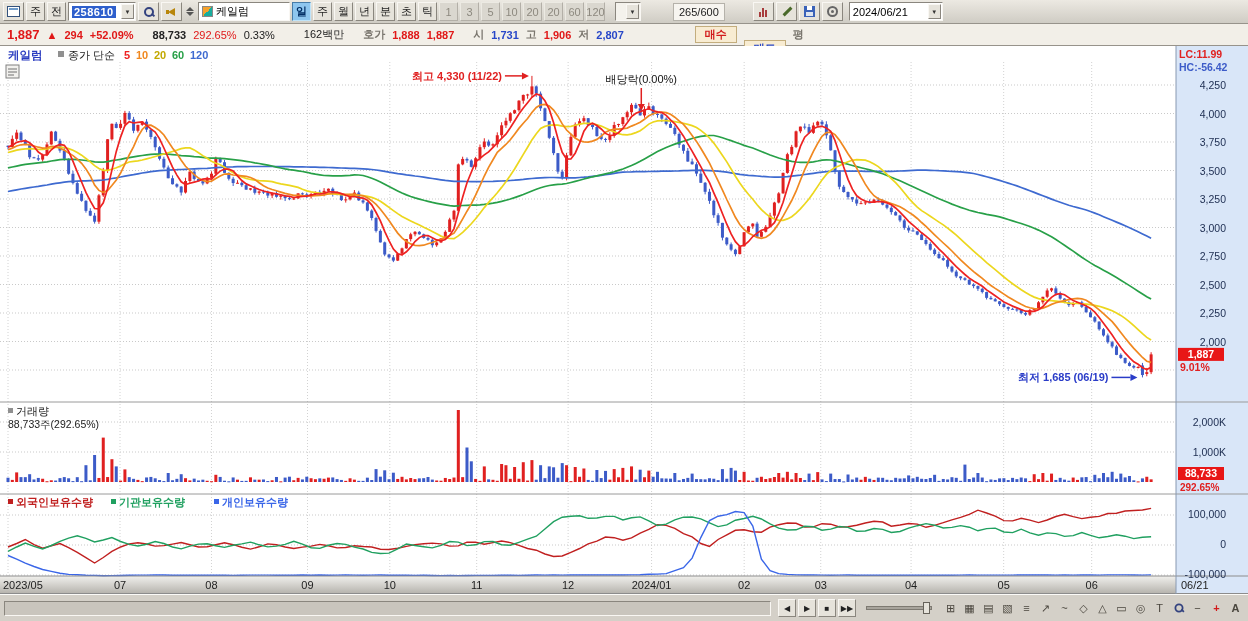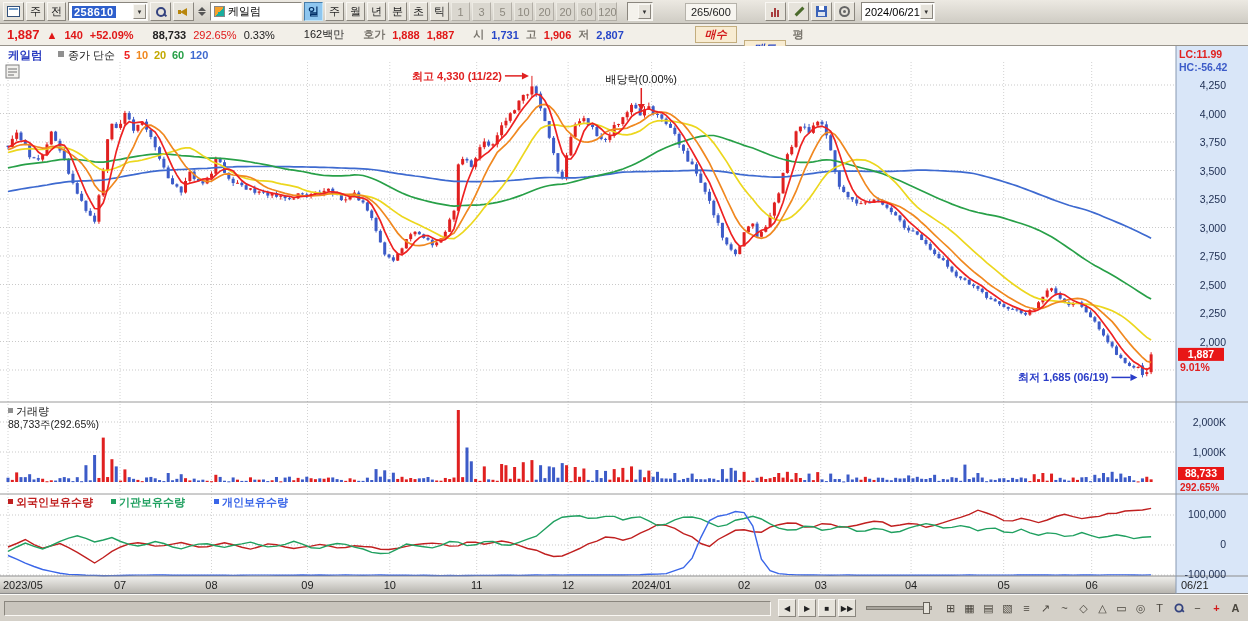--- a/index.html
+++ b/index.html
@@ -7,24 +7,24 @@
 body{font-family:"Liberation Sans","DejaVu Sans",sans-serif;background:#d4d0c8;}
 .app{width:1248px;height:621px;display:flex;flex-direction:column;overflow:hidden;background:#d4d0c8;}
 
 .tb1{height:24px;display:flex;align-items:center;gap:2px;padding:1px 3px;background:linear-gradient(#ece9e2,#cfccc4);border-bottom:1px solid #97938b;font-size:11px;flex:0 0 24px;}
 .tbtn{height:19px;min-width:19px;padding:0 3px;font-size:11px;background:#e6e3db;border:1px solid;border-color:#f9f7f3 #8a867e #8a867e #f9f7f3;color:#222;display:inline-flex;align-items:center;justify-content:center;cursor:default;}
 .tbtn.per{width:19px;padding:0;}
 .tbtn.active{background:#8ec6ef;border-color:#477ca8 #bfe3f8 #bfe3f8 #477ca8;color:#032f66;font-weight:bold;}
 .tbtn.num{width:19px;padding:0;color:#8d897f;background:#dad7cf;border-color:#eceae3 #b3afa7 #b3afa7 #eceae3;}
 .tbtn.ico{width:21px;}
 .field{height:19px;background:#fff;border:1px solid;border-color:#8a867e #f9f7f3 #f9f7f3 #8a867e;display:inline-flex;align-items:center;padding:0 1px 0 3px;}
-.field.code{width:80px;}
+.field.code{width:68px;}
 .field.name{width:92px;gap:3px;}
 .field.combo{width:26px;justify-content:flex-end;background:#f4f2ec;}
-.field.date{width:74px;justify-content:space-between;margin-left:4px;}
+.field.date{width:94px;justify-content:space-between;margin-left:4px;}
 .sel{background:#2e5fcc;color:#fff;font-weight:bold;padding:0 2px;letter-spacing:.5px;}
 .ddbtn{width:13px;height:15px;margin-left:auto;background:#e6e3db;border:1px solid;border-color:#f9f7f3 #8a867e #8a867e #f9f7f3;font-size:6px;color:#333;display:inline-flex;align-items:center;justify-content:center;}
 .logo{width:11px;height:11px;background:linear-gradient(135deg,#f5a12c 50%,#18ad9e 50%);border:1px solid #888;}
 .spin{width:12px;height:19px;display:inline-flex;flex-direction:column;align-items:center;justify-content:center;gap:1px;}
 .ua{width:0;height:0;border-left:4px solid transparent;border-right:4px solid transparent;border-bottom:4px solid #555;}
 .da{width:0;height:0;border-left:4px solid transparent;border-right:4px solid transparent;border-top:4px solid #555;}
 .counter{margin-left:30px;padding:2px 5px;background:#f7f5f0;border:1px solid #b5b2aa;color:#222;text-align:right;}
 .gap8{margin-left:8px;}
 .gap26{margin-left:26px;}
 
@@ -49,21 +49,21 @@
 .ic-gear::before{content:'';position:absolute;left:2px;top:2px;width:3px;height:3px;background:#666;border-radius:50%;}
 
 .tb2{height:22px;display:flex;align-items:center;font-size:11px;background:#f2efe8;border-bottom:1px solid #97938b;padding:0 7px;gap:7px;color:#222;flex:0 0 22px;}
 .up{color:#e01818;}
 .dn{color:#2847c8;}
 .b{font-weight:bold;}
 .fs13{font-size:13px;}
 .lbl{color:#7a766e;font-weight:bold;}
 .g{margin-left:12px;}
 .g2{margin-left:22px;}
-.qbtn{height:17px;padding:0 9px;font-size:11px;font-weight:bold;border:1px solid #c3ad7d;background:#f8ecd2;cursor:default;font-style:italic;}
+.qbtn{height:17px;padding:0 9px;font-size:11px;font-weight:bold;border:1px solid #c3ad7d;background:#f8ecd2;cursor:default;}
 .qbtn.buy{color:#d21a1a;margin-left:64px;}
 .qbtn.sell{color:#2847c8;margin-top:28px;}
 
 .chartwrap{flex:0 0 548px;height:548px;position:relative;background:#fff;}
 svg text{font-family:"Liberation Sans","DejaVu Sans",sans-serif;}
 
 .bbar{height:27px;flex:0 0 27px;display:flex;align-items:center;padding:3px 4px;gap:2px;background:#d4d0c8;border-top:1px solid #fcfbf8;}
 .track{flex:1;height:15px;background:#c9c5bd;border:1px solid;border-color:#8a867e #f9f7f3 #f9f7f3 #8a867e;margin-right:5px;}
 .sbtn{width:18px;height:18px;font-size:8px;background:#e6e3db;border:1px solid;border-color:#f9f7f3 #8a867e #8a867e #f9f7f3;color:#222;display:inline-flex;align-items:center;justify-content:center;}
 .slider{width:66px;height:4px;background:#a8a49c;border:1px solid #7e7a72;position:relative;margin:0 8px;}
@@ -138,21 +138,21 @@
       </button>
     <div class="field date">
       <span>2024/06/21</span>
       <span class="ddbtn">▼</span>
     </div>
   </div>
 
   <div class="tb2">
     <span class="b up fs13">1,887</span>
     <span class="up">▲</span>
-    <span class="b up">140</span>
+    <span class="b up">294</span>
     <span class="b up">+52.09%</span>
     <span class="b g">88,733</span>
     <span class="up">292.65%</span>
     <span>0.33%</span>
     <span class="g2">162백만</span>
     <span class="lbl g">호가</span>
     <span class="b up">1,888</span>
     <span class="b up">1,887</span>
     <span class="lbl g">시</span>
     <span class="b dn">1,731</span>

